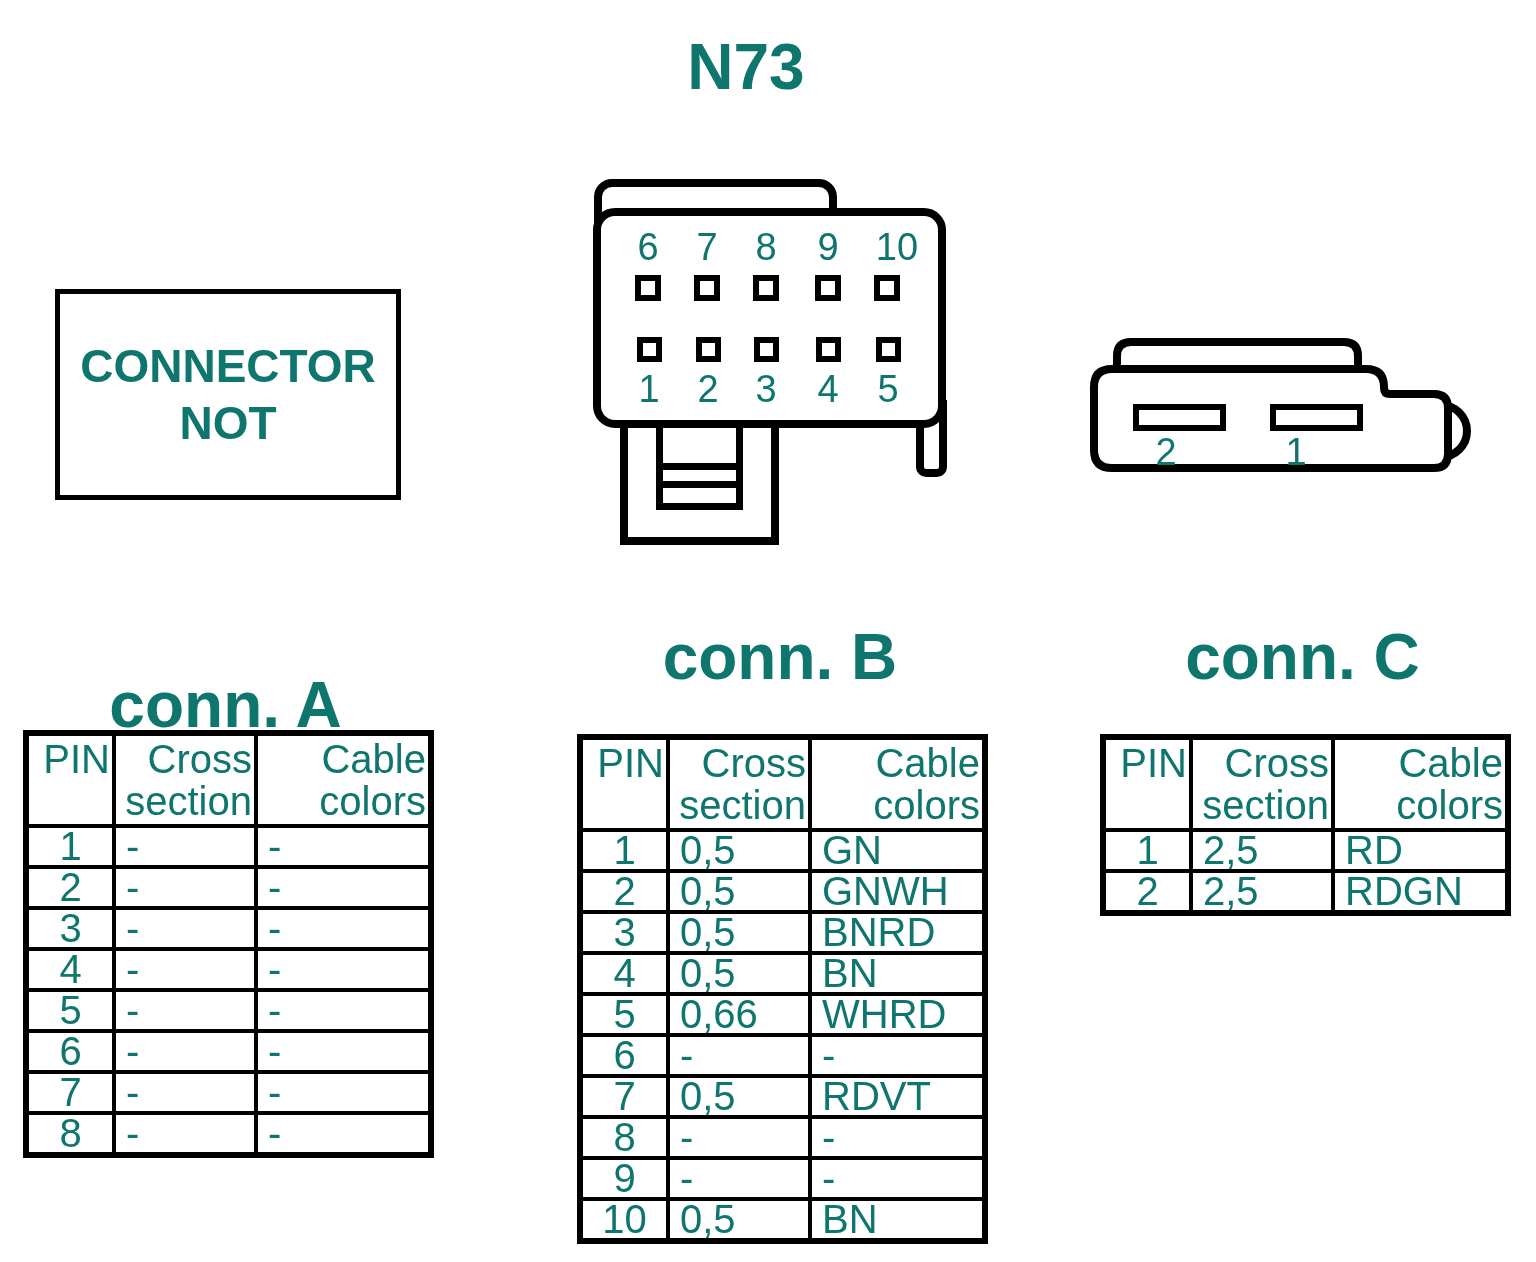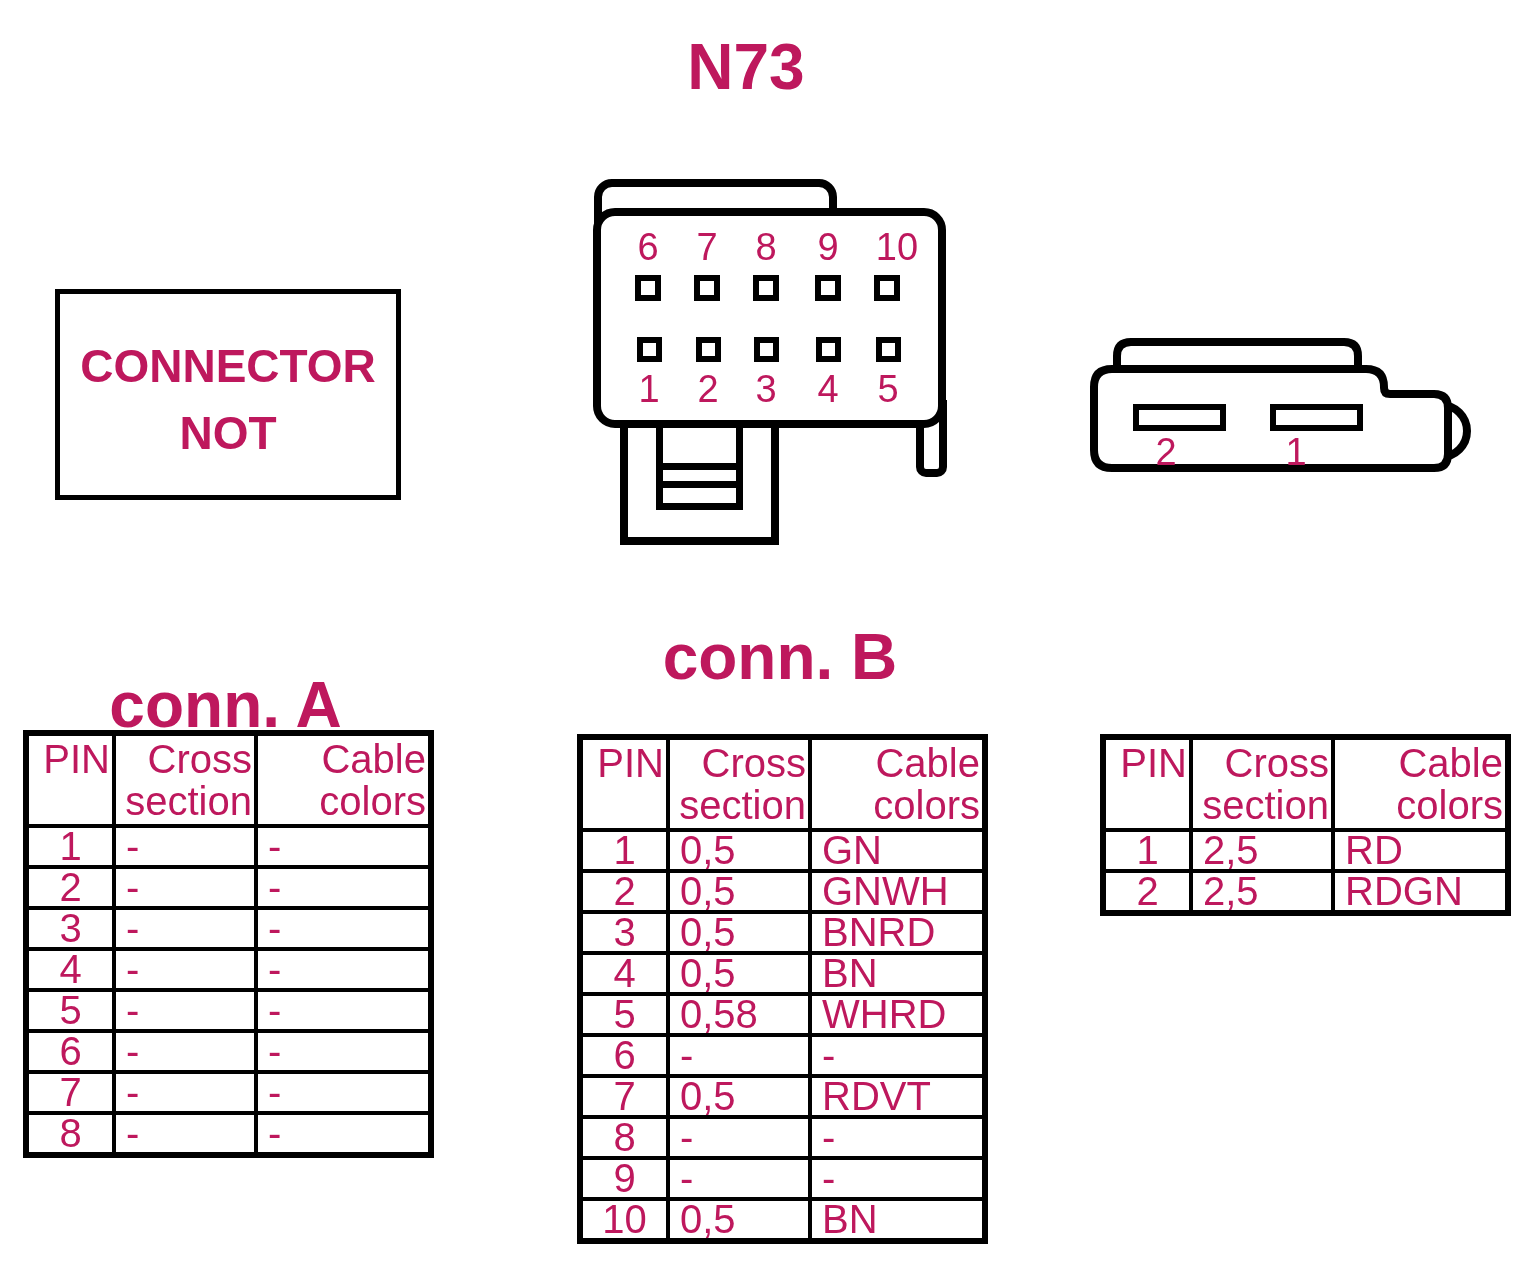--- a/index.html
+++ b/index.html
@@ -1,31 +1,31 @@
 <!DOCTYPE html>
 <html><head>
 <meta charset="utf-8">
 <style>
   html,body{margin:0;padding:0;background:#fff;}
   .canvas{
     position:relative;width:1536px;height:1262px;background:#ffffff;
-    font-family:"Liberation Sans",sans-serif;color:#be185d;overflow:hidden;
+    font-family:"Liberation Sans",sans-serif;color:#0f766e;overflow:hidden;
   }
   
   .n73-title{
     position:absolute;left:596px;top:34px;width:300px;
     font-size:64px;font-weight:bold;text-align:center;line-height:66px;
   }
   
   .notice-box{
     position:absolute;left:55px;top:289px;width:346px;height:211px;
     border:5px solid #000;box-sizing:border-box;background:#fff;
     display:flex;flex-direction:column;justify-content:center;align-items:center;
   }
-  .notice-box span{display:block;font-size:46px;font-weight:bold;line-height:57px;text-align:center;margin-top:10px;}
+  .notice-box span{display:block;font-size:46px;font-weight:bold;line-height:57px;text-align:center;}
   
   .diagram{position:absolute;}
   .shape{position:absolute;background:#fff;border:8px solid #000;box-sizing:border-box;}
   .pin-square{position:absolute;background:#fff;border:6px solid #000;box-sizing:border-box;z-index:4;}
   .pin-label{position:absolute;width:60px;text-align:center;font-size:38px;line-height:42px;z-index:4;}
   .bar{position:absolute;background:#000;z-index:2;}
   
   .n73-diagram{left:589px;top:175px;width:410px;height:400px;}
   .backplate{left:5px;top:4px;width:243px;height:80px;border-radius:18px;z-index:1;}
   .n73-body{left:4px;top:33px;width:353px;height:220px;border-radius:22px;z-index:3;}
@@ -119,20 +119,21 @@
 
       <rect x="50" y="73" width="87" height="21" fill="#fff" stroke="#000" stroke-width="6"></rect>
       <rect x="187" y="73" width="87" height="21" fill="#fff" stroke="#000" stroke-width="6"></rect>
     </svg>
     <div class="slot-label" style="left:50px;top:98px;">2</div>
     <div class="slot-label" style="left:180px;top:98px;">1</div>
   </div>
 
   <div class="section-title title-a">conn. A</div>
   <div class="section-title title-b">conn. B</div>
+  <div class="section-title title-c">conn. C</div>
 
   <table class="pin-table table-a">
     <colgroup>
         <col class="w-pin">
         <col class="w-cross">
         <col class="w-cable">
       </colgroup>
     <thead>
       <tr>
         <th>PIN</th>
@@ -213,21 +214,21 @@
           <td class="col-val">0,5</td>
           <td class="col-val">BNRD</td>
         </tr>
         <tr>
           <td class="col-pin">4</td>
           <td class="col-val">0,5</td>
           <td class="col-val">BN</td>
         </tr>
         <tr>
           <td class="col-pin">5</td>
-          <td class="col-val">0,58</td>
+          <td class="col-val">0,66</td>
           <td class="col-val">WHRD</td>
         </tr>
         <tr>
           <td class="col-pin">6</td>
           <td class="col-val">-</td>
           <td class="col-val">-</td>
         </tr>
         <tr>
           <td class="col-pin">7</td>
           <td class="col-val">0,5</td>

